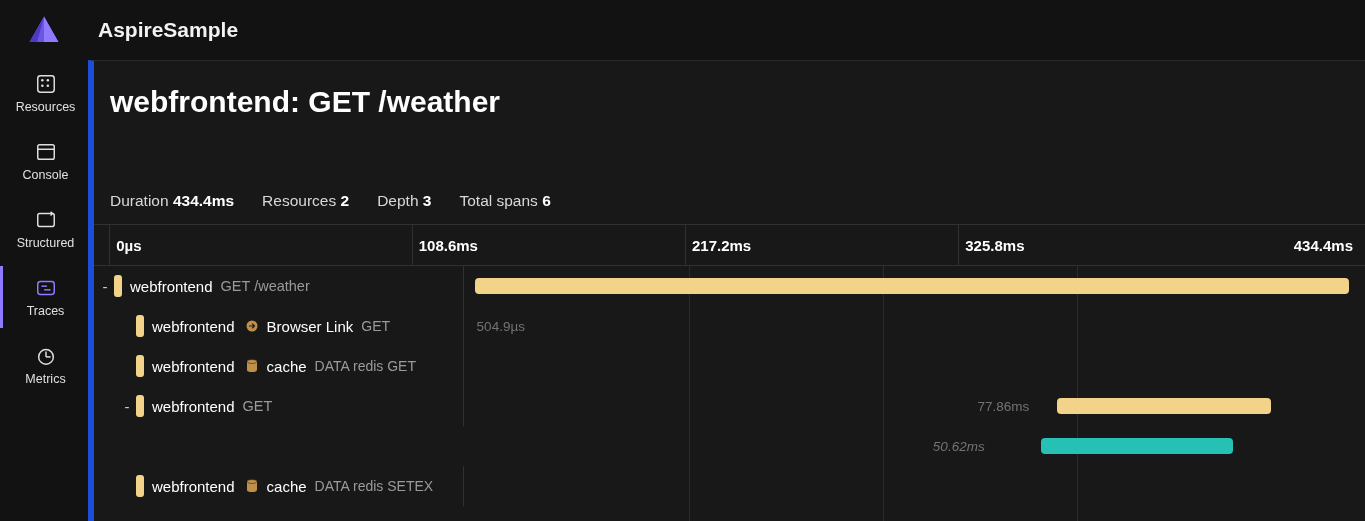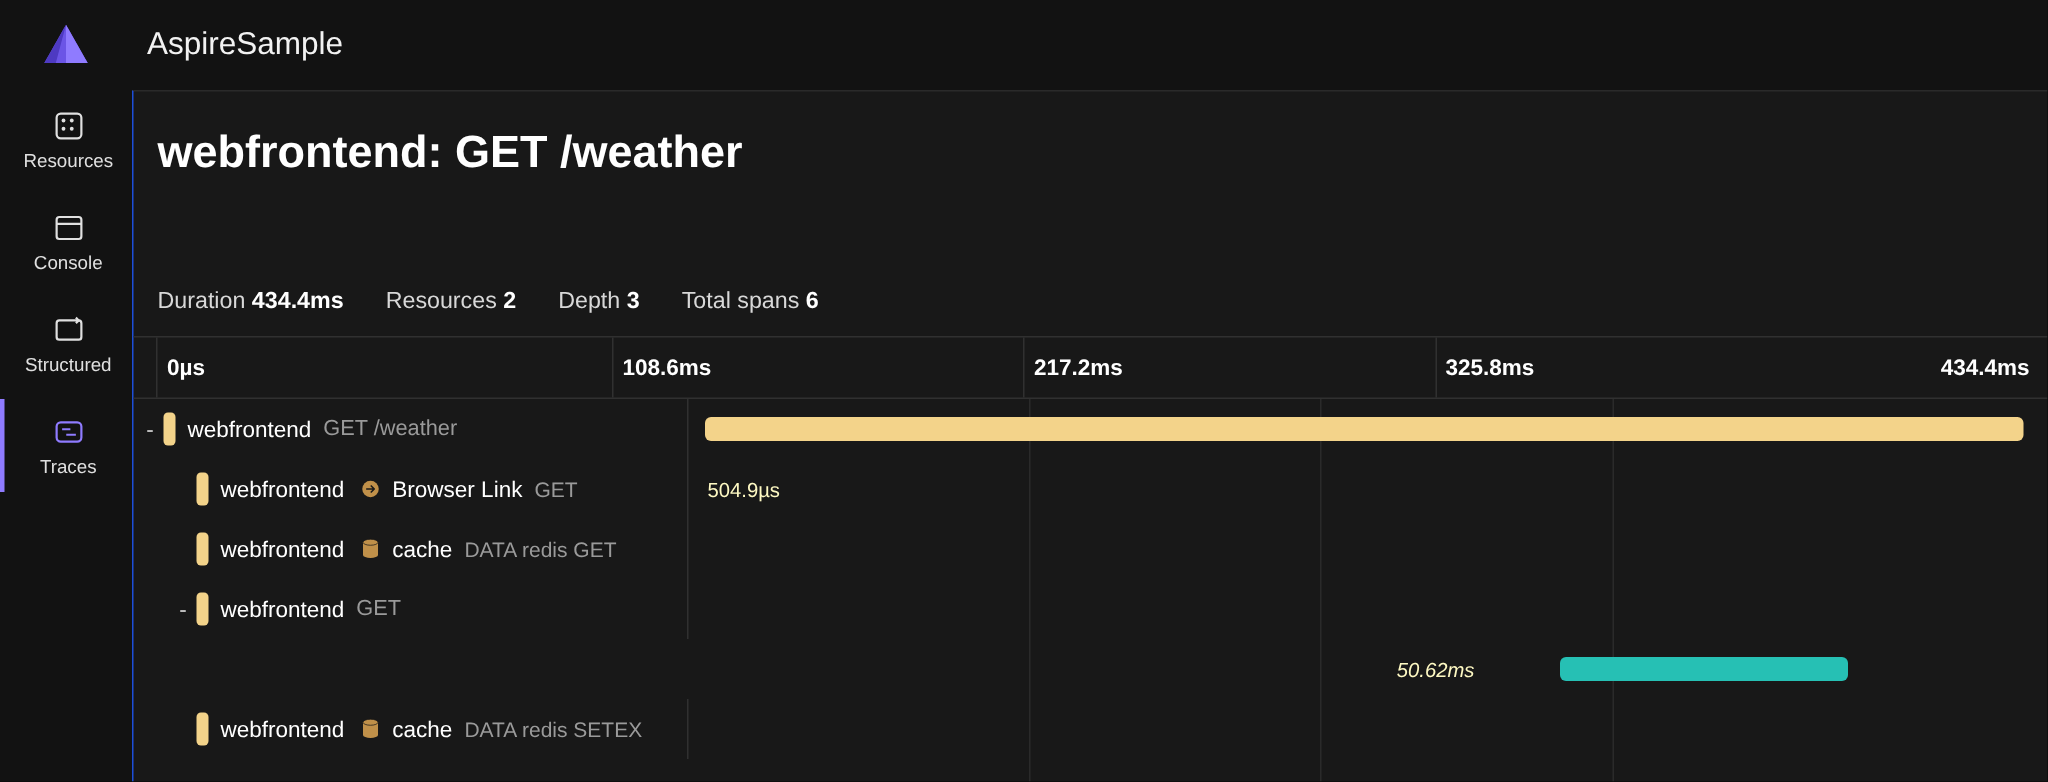--- a/index.html
+++ b/index.html
@@ -48,28 +48,28 @@
     flex: 1;
     background: #181818;
     display: flex; flex-direction: column;
   }
   .topbar {
     height: 60px;
     background: #121212;
     display: flex; align-items: center;
     padding-left: 10px;
   }
-  .app-title { font-size: 21px; font-weight: 400; color: #f2f2f2; }
+  .app-title { font-size: 21px; font-weight: 700; color: #f2f2f2; }
 
   .content {
     flex: 1;
     padding: 24px 0 0 0;
     display: flex; flex-direction: column;
     border-top: 1px solid #2a2a2a;
-    border-left: 1px solid #1d4ed8;
+    border-left: 6px solid #1d4ed8;
   }
   .page-title {
     font-size: 30px; font-weight: 700;
     padding: 0 16px 28px 16px;
     color: #fff;
   }
 
   .summary {
     display: flex; gap: 28px;
     padding: 0 16px 14px 16px;
@@ -148,21 +148,21 @@
   .detail, .sub { color: #9a9a9a; margin-left: 8px; font-size: 14.5px; }
   .sub { font-size: 14px; }
 
   .bar {
     position: absolute; top: 12px; height: 16px;
     border-radius: 4px;
   }
   .bar-label {
     position: absolute; top: 12px; height: 16px;
     display: flex; align-items: center;
-    color: #fef9c3; font-size: 13.5px;
+    color: #737373; font-size: 13.5px;
   }
   .grid-line {
     position: absolute; top:0; bottom:0;
     border-left: 1px solid #2a2a2a;
     pointer-events: none;
   }
 </style>
 </head>
 <body>
 
@@ -214,20 +214,30 @@
       <div class="nav-icon">
         <svg width="22" height="22" viewBox="0 0 24 24" fill="none" stroke="currentColor" stroke-width="1.6">
           <rect x="3" y="5" width="18" height="14" rx="3"></rect>
           <line x1="7" y1="10" x2="13" y2="10"></line>
           <line x1="10" y1="14" x2="17" y2="14"></line>
         </svg>
       </div>
       <span>Traces</span>
     </div>
 
+    <div class="nav-item">
+      <div class="nav-icon">
+        <svg width="22" height="22" viewBox="0 0 24 24" fill="none" stroke="currentColor" stroke-width="1.6">
+          <circle cx="12" cy="13" r="8"></circle>
+          <path d="M12 13 L12 7"></path>
+          <path d="M12 13 L17 13"></path>
+        </svg>
+      </div>
+      <span>Metrics</span>
+    </div>
   </div>
 
   <div class="main">
     <div class="topbar">
       <div class="app-title">AspireSample</div>
     </div>
 
     <div class="content">
       <h1 class="page-title">webfrontend: GET /weather</h1>
 
@@ -311,20 +321,24 @@
                 <span class="sub">DATA redis GET</span>
               </div>
             </div>
             <div class="row">
               <div class="name-cell" style="padding-left: 28px;">
                 <span class="toggle">-</span>
                 <span class="color-pill" style="background: rgb(243, 211, 138);"></span>
                 <span class="res-name">webfrontend</span>
                 <span class="detail">GET</span>
               </div>
+              <div class="time-cell">
+                <div class="bar" style="left: 65.8%; width: 23.8%; background: rgb(243, 211, 138);"></div>
+                <div class="bar-label" style="left: 57%;">77.86ms</div>
+              </div>
             </div>
             <div class="row">
               <div class="time-cell">
                 <div class="bar" style="left: 74.5%; width: 15.1%; background: rgb(38, 192, 180);"></div>
                 <div class="bar-label" style="left: 66%; font-style: italic;">50.62ms</div>
               </div>
             </div>
             <div class="row">
               <div class="name-cell" style="padding-left: 28px;">
                 <span class="toggle"></span>

